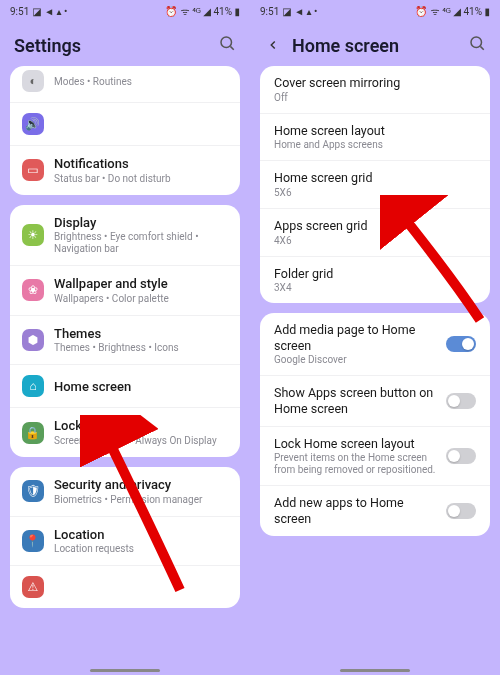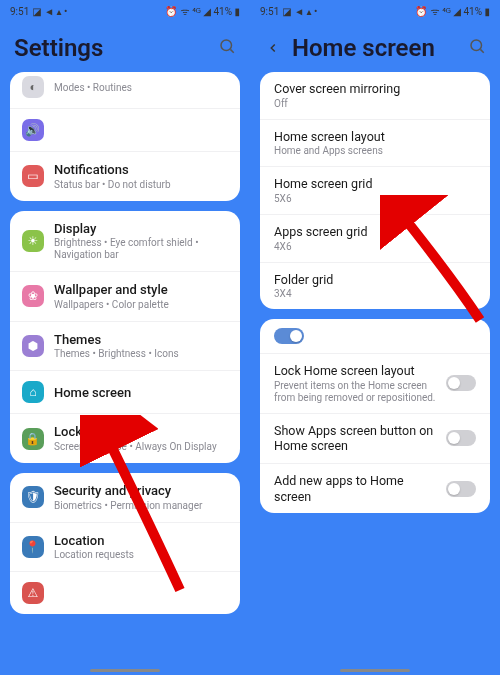--- a/index.html
+++ b/index.html
@@ -7,21 +7,21 @@
     font-family: -apple-system, BlinkMacSystemFont, 'Segoe UI', Roboto, sans-serif;
     background: #f2f3f5;
     width: 500px;
     height: 675px;
     display: flex;
     overflow: hidden;
   }
   .panel {
     width: 250px;
     height: 675px;
-    background: #3b82f6;
+    background: #c4b5fd;
     display: flex;
     flex-direction: column;
     overflow: hidden;
     position: relative;
   }
   .status-bar {
     height: 22px;
     display: flex;
     align-items: center;
     justify-content: space-between;
@@ -31,21 +31,21 @@
   }
   .status-left, .status-right { display: flex; align-items: center; gap: 3px; }
   .header {
     display: flex;
     align-items: center;
     padding: 12px 14px 10px 14px;
     gap: 10px;
   }
   .back-chev { width: 18px; height: 18px; display:flex; align-items:center; justify-content:center; color:#333;}
   .header-title {
-    font-size: 24px;
+    font-size: 18px;
     font-weight: 600;
     color: #1a1a2e;
     flex: 1;
   }
   .search-icon { width: 18px; height: 18px; color:#555; }
   .card {
     background: #fff;
     border-radius: 14px;
     margin: 0 10px 10px 10px;
     overflow: hidden;
@@ -258,32 +258,36 @@
         <div class="row2-sub">4X6</div>
       </div>
       <div class="row2">
         <div class="row2-title">Folder grid</div>
         <div class="row2-sub">3X4</div>
       </div>
     </div>
 
     <div class="card">
       <div class="row2 row2-flex">
+        <div class="row2-text">
+          <div class="row2-title">Add media page to Home screen</div>
+          <div class="row2-sub row-sub-accent">Google Discover</div>
+        </div>
         <div class="toggle on"></div>
+      </div>
+      <div class="row2 row2-flex">
+        <div class="row2-text">
+          <div class="row2-title">Show Apps screen button on Home screen</div>
+        </div>
+        <div class="toggle"></div>
       </div>
       <div class="row2 row2-flex">
         <div class="row2-text">
           <div class="row2-title">Lock Home screen layout</div>
           <div class="row2-sub">Prevent items on the Home screen from being removed or repositioned.</div>
-        </div>
-        <div class="toggle"></div>
-      </div>
-      <div class="row2 row2-flex">
-        <div class="row2-text">
-          <div class="row2-title">Show Apps screen button on Home screen</div>
         </div>
         <div class="toggle"></div>
       </div>
       <div class="row2 row2-flex">
         <div class="row2-text">
           <div class="row2-title">Add new apps to Home screen</div>
         </div>
         <div class="toggle"></div>
       </div>
     </div>

